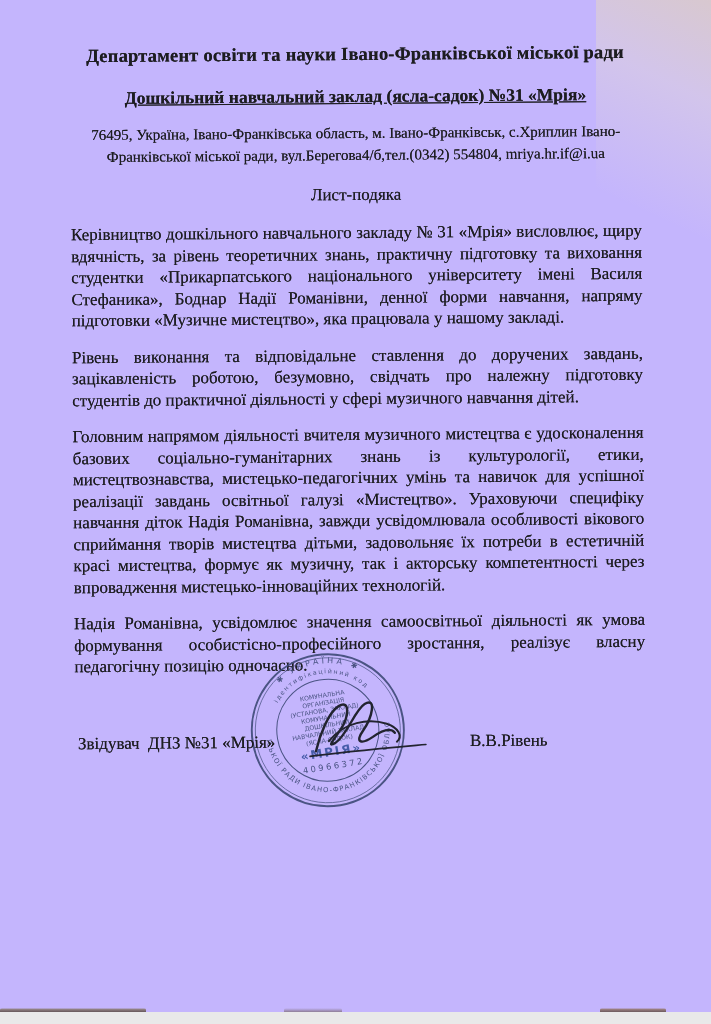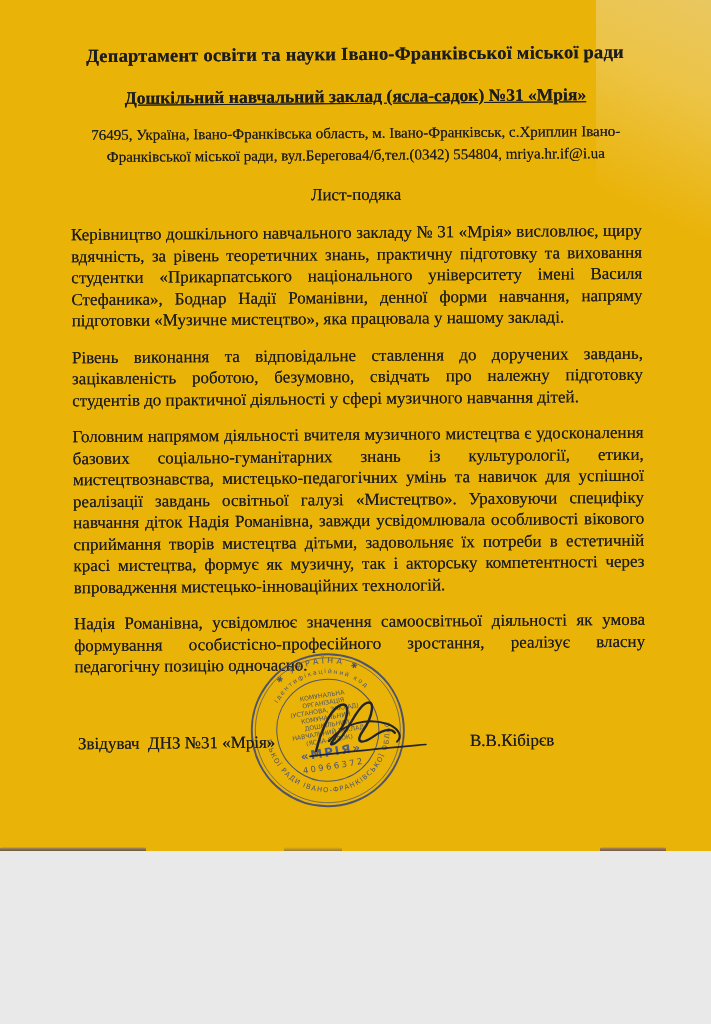--- a/index.html
+++ b/index.html
@@ -2,22 +2,22 @@
 <html><head>
 <meta charset="utf-8">
 <style>
   html,body{margin:0;padding:0;}
   body{
     width:711px;height:1024px;
     background:#e9e9e9;
     font-family:"Liberation Serif","DejaVu Serif",serif;
   }
   .page{
-    position:relative;width:711px;height:851px;overflow:hidden;
-    background:#eab308;color:#1d1d20;
+    position:relative;width:711px;height:1012px;overflow:hidden;
+    background:#c4b5fd;color:#1d1d20;
   }
   .corner-shade{
     position:absolute;top:0;right:0;width:115px;height:340px;pointer-events:none;
     background:linear-gradient(205deg, rgba(233,216,170,.55) 0%, rgba(241,230,198,.32) 26%, rgba(255,255,255,0) 62%);
   }
   .content{
     position:absolute;left:72px;top:44px;width:571px;
     transform:rotate(-0.45deg);
     text-shadow:0 0 .35px rgba(25,25,28,.85);
   }
@@ -101,19 +101,19 @@
 
     <svg class="scribble" viewBox="0 0 140 80" aria-hidden="true">
       <g stroke="#22242f" fill="none" stroke-linecap="round" stroke-linejoin="round">
         <path stroke-width="2.4" d="M18,57 C22,40 31,18 41,12 C53,5 51,23 43,35 C35,47 29,53 37,49 C49,42 57,16 67,10 C79,3 75,23 65,37 C57,48 63,51 75,43 C85,36 93,34 97,39"></path>
         <path stroke-width="2" d="M31,47 C46,28 71,24 89,30 C101,34 105,43 99,48"></path>
         <path stroke-width="1.6" d="M12,62 C42,58 92,54 128,51"></path>
       </g>
     </svg>
 
     <span class="sig-left">Звідувач  ДНЗ №31 «Мрія»</span>
-    <span class="sig-right">В.В.Кібірєв</span>
+    <span class="sig-right">В.В.Рівень</span>
   </div>
 
   <div class="edge-smudge smudge-1"></div>
   <div class="edge-smudge smudge-2"></div>
   <div class="edge-smudge smudge-3"></div>
 </div>
 
 </body></html>

